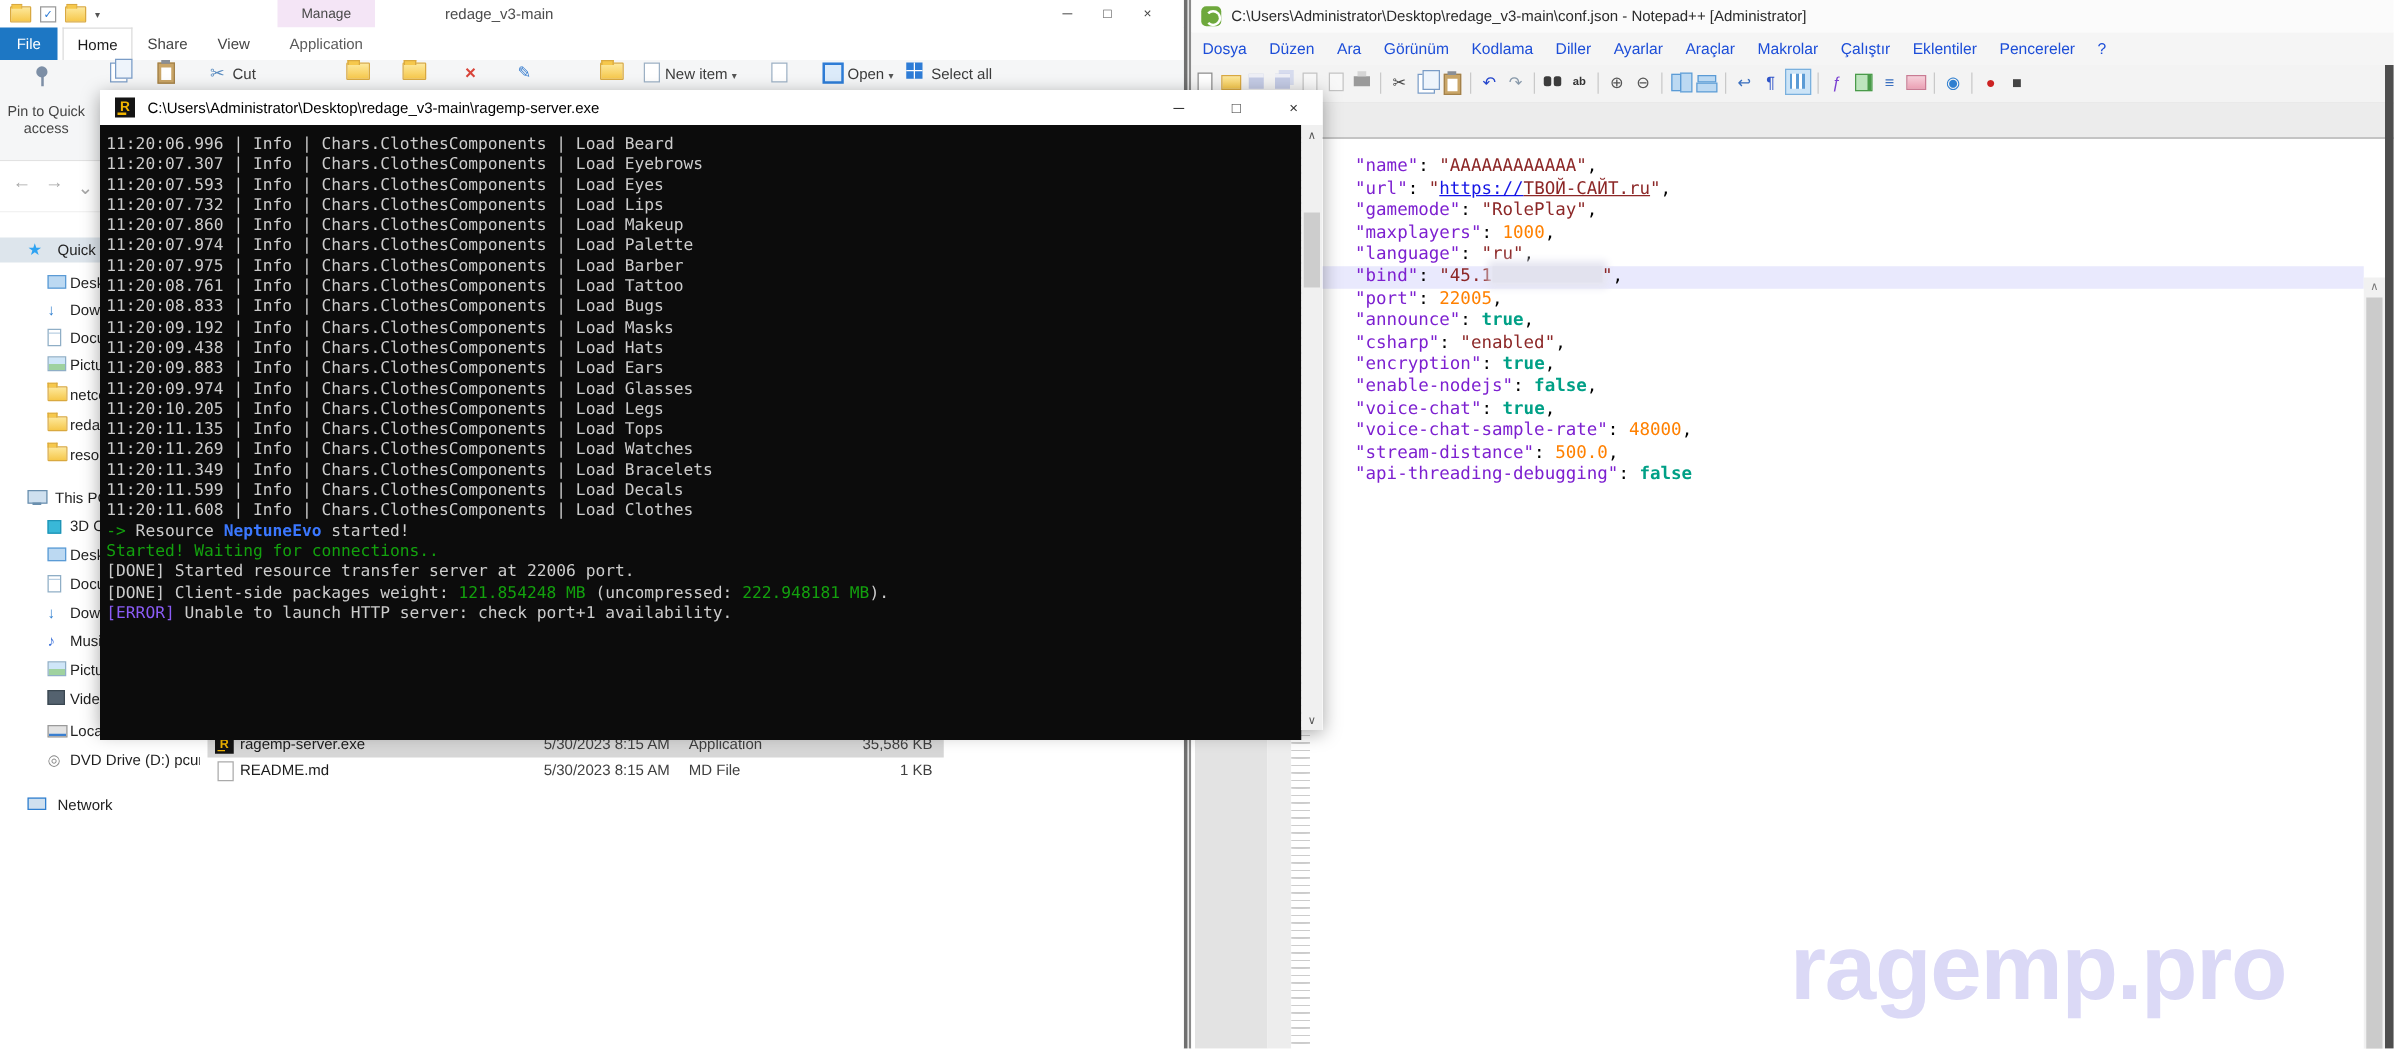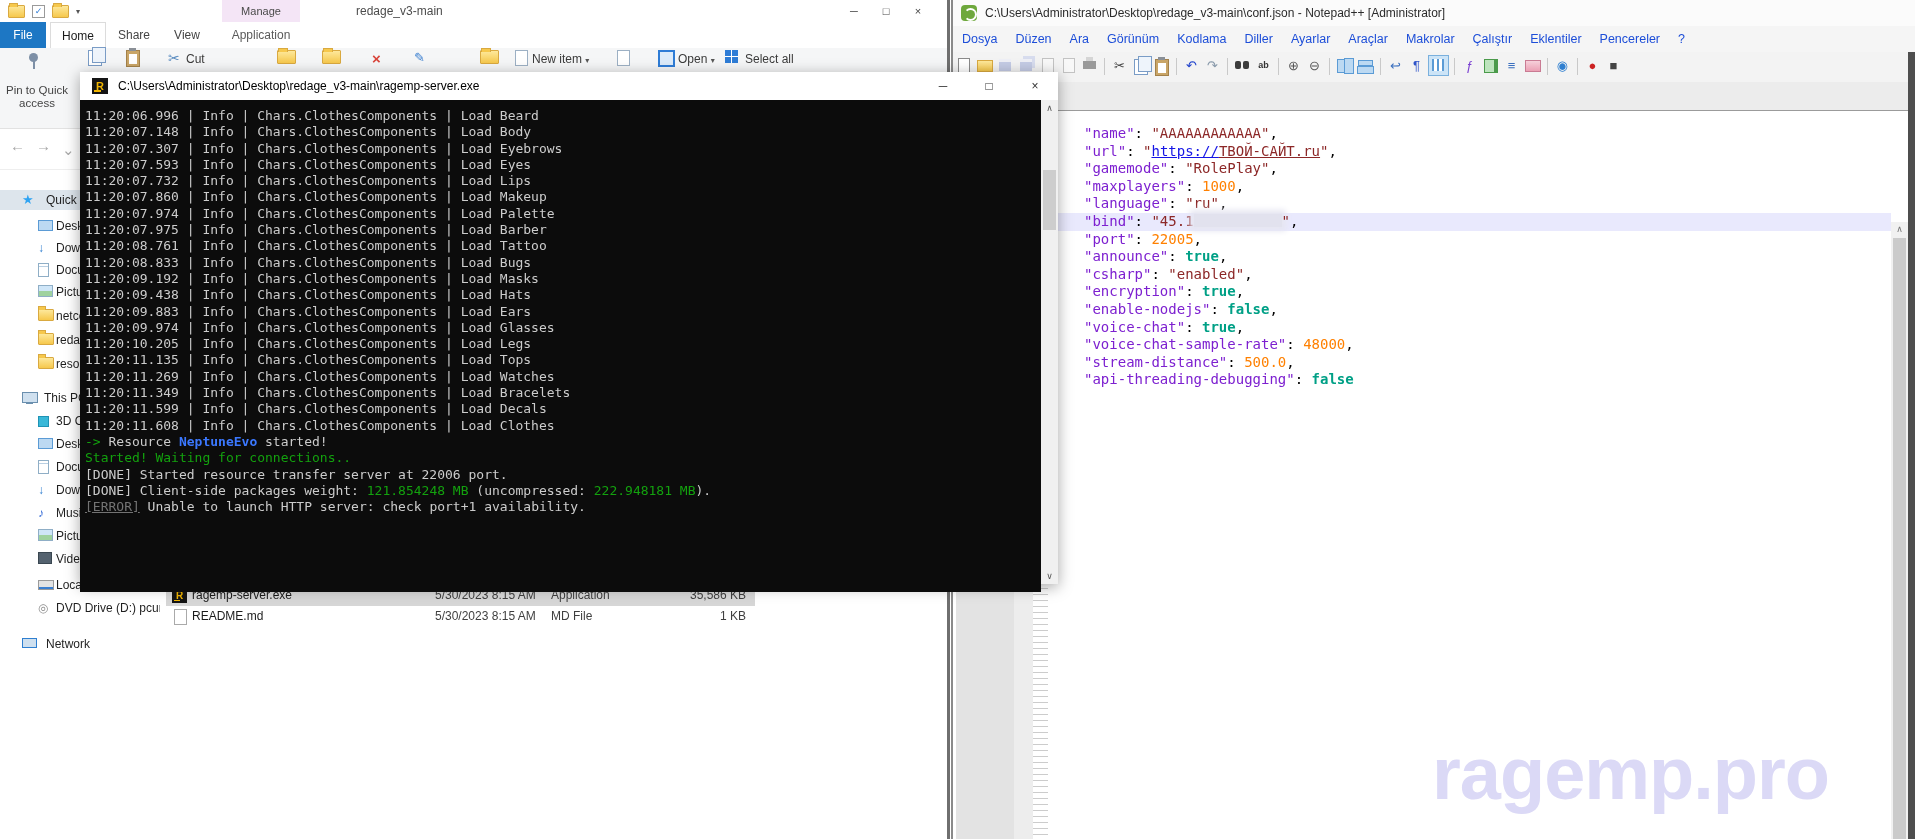--- a/index.html
+++ b/index.html
@@ -85,21 +85,21 @@
   
   #console{left:80px;top:72px;width:978px;height:512px;z-index:3;box-shadow:0 3px 14px rgba(0,0,0,.35);}
   .c-titlebar{left:0;top:0;width:978px;height:28px;background:#fff;}
   .c-ico{left:12px;top:6px;width:16px;height:16px;background:#141414;color:#f0b400;font-weight:bold;font-size:11px;line-height:16px;text-align:center;}
   .c-ico:after{content:"";position:absolute;left:2px;bottom:2px;width:7px;height:2px;background:#f0b400;}
   .c-title{left:38px;top:7px;font-size:12px;color:#000;}
   .c-btn{top:4px;width:30px;height:20px;text-align:center;font-size:12px;line-height:20px;color:#333;}
   .c-body{left:0;top:28px;width:961px;height:484px;background:#0c0c0c;overflow:hidden;
     font-family:"DejaVu Sans Mono",monospace;font-size:13px;line-height:16.3px;}
   .c-line{white-space:pre;padding-left:5px;}
-  .cw{color:#cccccc;} .cg{color:#13a10e;} .cb{color:#3b78ff;font-weight:bold;} .ct{color:#737373;text-decoration:underline;}
+  .cw{color:#cccccc;} .cg{color:#13a10e;} .cb{color:#3b78ff;font-weight:bold;} .ct{color:#8b5cf6;}
   .c-scroll{left:961px;top:28px;width:17px;height:484px;background:#f0f0f0;}
   .c-arr{left:0;width:17px;height:16px;color:#555;font-size:9px;text-align:center;line-height:16px;}
   .c-thumb{left:2px;top:70px;width:13px;height:60px;background:#cdcdcd;}
   
   #npp{left:951px;top:0;width:964px;height:839px;background:#fff;border-left:2px solid #8a8a8a;z-index:2;}
   .n-titlebar{left:0;top:0;width:964px;height:26px;background:#fbfbfb;}
   .n-ico{left:8px;top:5px;width:16px;height:16px;background:#6ea83c;border-radius:4px;}
   .n-ico:before{content:"";position:absolute;left:3px;top:3px;width:9px;height:9px;border-radius:50%;border:2px solid #fff;border-left-color:transparent;}
   .n-title{left:32px;top:6px;font-size:12px;color:#2b2b2b;}
   .n-winbtn{top:24px;width:24px;height:18px;text-align:center;color:#555;font-size:11px;line-height:18px;}
@@ -322,21 +322,20 @@
   <div id="console" class="abs">
     <div class="c-titlebar abs">
       <div class="c-ico abs">R</div>
       <div class="c-title abs">C:\Users\Administrator\Desktop\redage_v3-main\ragemp-server.exe</div>
       <div class="c-btn abs" style="left:848px;">─</div>
       <div class="c-btn abs" style="left:894px;">□</div>
       <div class="c-btn abs" style="left:940px;">×</div>
     </div>
     <div class="c-body abs" id="console-log" style="padding-top:8px;">
         <div class="c-line cw">11:20:06.996 | Info | Chars.ClothesComponents | Load Beard</div>
-        <div class="c-line cw">11:20:07.148 | Info | Chars.ClothesComponents | Load Body</div>
         <div class="c-line cw">11:20:07.307 | Info | Chars.ClothesComponents | Load Eyebrows</div>
         <div class="c-line cw">11:20:07.593 | Info | Chars.ClothesComponents | Load Eyes</div>
         <div class="c-line cw">11:20:07.732 | Info | Chars.ClothesComponents | Load Lips</div>
         <div class="c-line cw">11:20:07.860 | Info | Chars.ClothesComponents | Load Makeup</div>
         <div class="c-line cw">11:20:07.974 | Info | Chars.ClothesComponents | Load Palette</div>
         <div class="c-line cw">11:20:07.975 | Info | Chars.ClothesComponents | Load Barber</div>
         <div class="c-line cw">11:20:08.761 | Info | Chars.ClothesComponents | Load Tattoo</div>
         <div class="c-line cw">11:20:08.833 | Info | Chars.ClothesComponents | Load Bugs</div>
         <div class="c-line cw">11:20:09.192 | Info | Chars.ClothesComponents | Load Masks</div>
         <div class="c-line cw">11:20:09.438 | Info | Chars.ClothesComponents | Load Hats</div>

